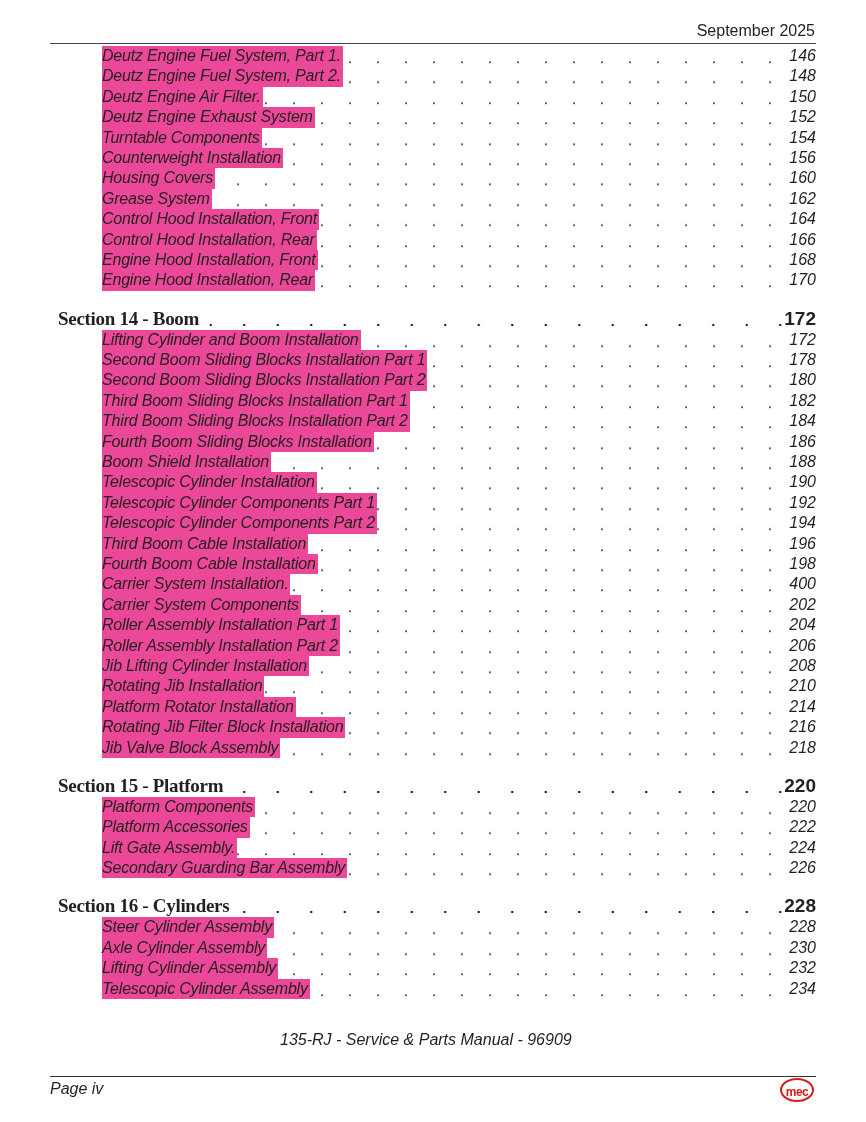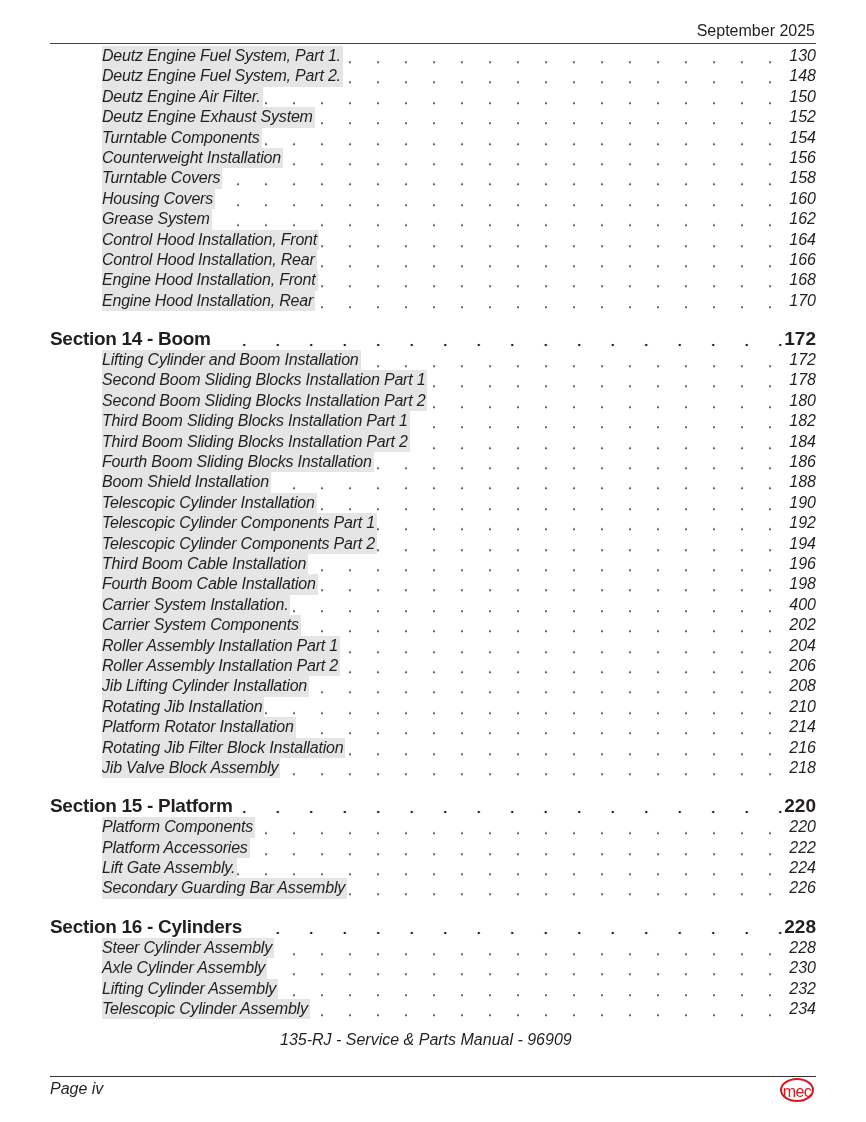--- a/index.html
+++ b/index.html
@@ -2,50 +2,50 @@
 <html><head>
 <meta charset="utf-8">
 <style>
   html, body { margin:0; padding:0; background:#ffffff; }
   body { width:866px; height:1122px; position:relative; overflow:hidden;
          font-family:"Liberation Sans", sans-serif; color:#231f20; }
   .hdr-date { position:absolute; top:22px; right:51px; font-size:16px; }
   .hdr-rule { position:absolute; top:43px; left:50px; width:766px; height:0; border-top:1.5px solid #444; }
   .toc { position:absolute; left:50px; width:766px; top:46px; }
   .row { position:relative; height:20.4px; line-height:20.4px; font-size:16px; font-style:italic; }
-  .row .t { position:absolute; left:52px; background:#e5e5e5; padding-right:2px; z-index:2; white-space:nowrap; letter-spacing:-0.2px; }
+  .row .t { position:absolute; left:52px; background:#ec4899; padding-right:2px; z-index:2; white-space:nowrap; letter-spacing:-0.2px; }
   .row .p { position:absolute; right:0; background:#fff; padding-left:3px; z-index:2; }
   .row .dots { position:absolute; left:52px; right:0; top:0; height:100%; overflow:hidden; z-index:1;
                background-image: radial-gradient(circle, #333 0.8px, transparent 1.2px);
                background-size: 28px 20.4px; background-position: 10px 6px; background-repeat: repeat-x; }
   .sec { position:relative; height:22px; line-height:22px; margin-top:17px; font-size:19px; font-weight:bold; }
-  .sec .t { position:absolute; left:0; background:#fff; padding-right:4px; z-index:2; white-space:nowrap; letter-spacing:-0.3px; }
+  .sec .t { position:absolute; left:8px; background:#fff; padding-right:4px; z-index:2; white-space:nowrap; letter-spacing:-0.3px;font-family:Liberation Serif, serif; }
   .sec .p { position:absolute; right:0; background:#fff; padding-left:2px; z-index:2; }
   .sec .dots { position:absolute; left:0; right:0; top:0; height:100%; overflow:hidden; z-index:1;
                background-image: radial-gradient(circle, #222 1.2px, transparent 1.6px);
                background-size: 33.5px 22px; background-position: 10px 6px; background-repeat: repeat-x; }
   .ftr-rule { position:absolute; top:1076px; left:50px; width:766px; border-top:1.5px solid #333; }
   .ftr-left { position:absolute; top:1080px; left:50px; font-size:16px; font-style:italic; }
   .ftr-center { position:absolute; top:1031px; left:280px; font-size:16px; font-style:italic; }
   .logo { position:absolute; top:1078px; left:780px; width:34px; height:24px; border:2px solid #d71920;
-          border-radius:50%; color:#d71920; font-weight:normal; font-size:16px; line-height:24px;
+          border-radius:50%; color:#d71920; font-weight:bold; font-size:12px; line-height:24px;
           text-align:center; box-sizing:border-box; letter-spacing:-0.5px; }
 </style>
 </head>
 <body>
 
 <div class="hdr-date">September 2025</div>
 <div class="hdr-rule"></div>
 
 <div class="toc">
 
   <div class="row">
       <span class="dots"></span>
       <span class="t">Deutz Engine Fuel System, Part 1.</span>
-      <span class="p">130</span>
+      <span class="p">146</span>
     </div>
   <div class="row">
       <span class="dots"></span>
       <span class="t">Deutz Engine Fuel System, Part 2.</span>
       <span class="p">148</span>
     </div>
   <div class="row">
       <span class="dots"></span>
       <span class="t">Deutz Engine Air Filter.</span>
       <span class="p">150</span>
@@ -57,25 +57,20 @@
     </div>
   <div class="row">
       <span class="dots"></span>
       <span class="t">Turntable Components</span>
       <span class="p">154</span>
     </div>
   <div class="row">
       <span class="dots"></span>
       <span class="t">Counterweight Installation</span>
       <span class="p">156</span>
-    </div>
-  <div class="row">
-      <span class="dots"></span>
-      <span class="t">Turntable Covers</span>
-      <span class="p">158</span>
     </div>
   <div class="row">
       <span class="dots"></span>
       <span class="t">Housing Covers</span>
       <span class="p">160</span>
     </div>
   <div class="row">
       <span class="dots"></span>
       <span class="t">Grease System</span>
       <span class="p">162</span>

